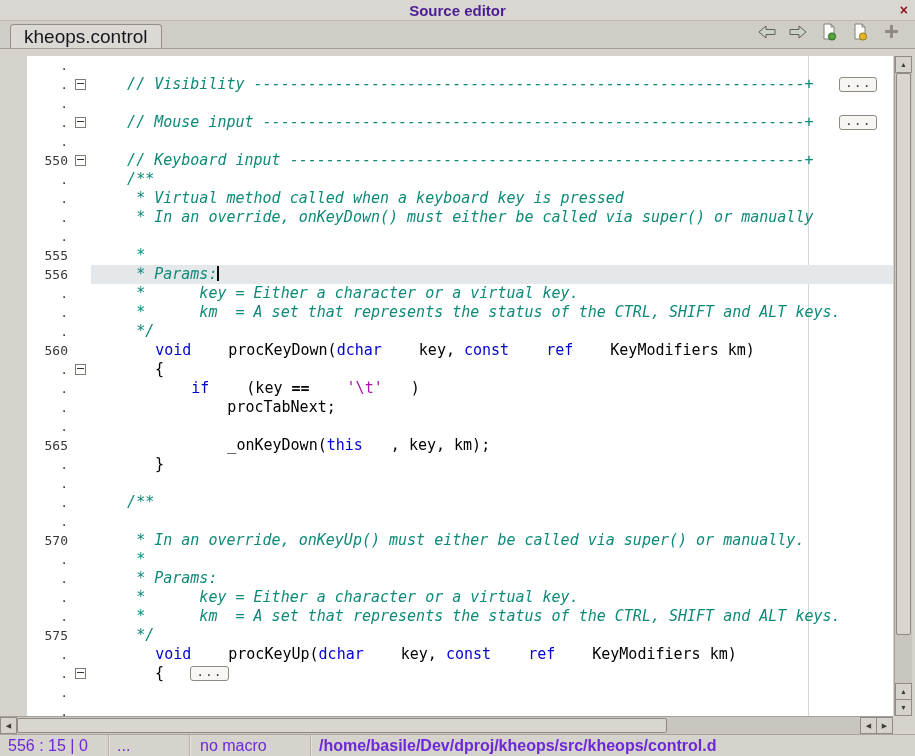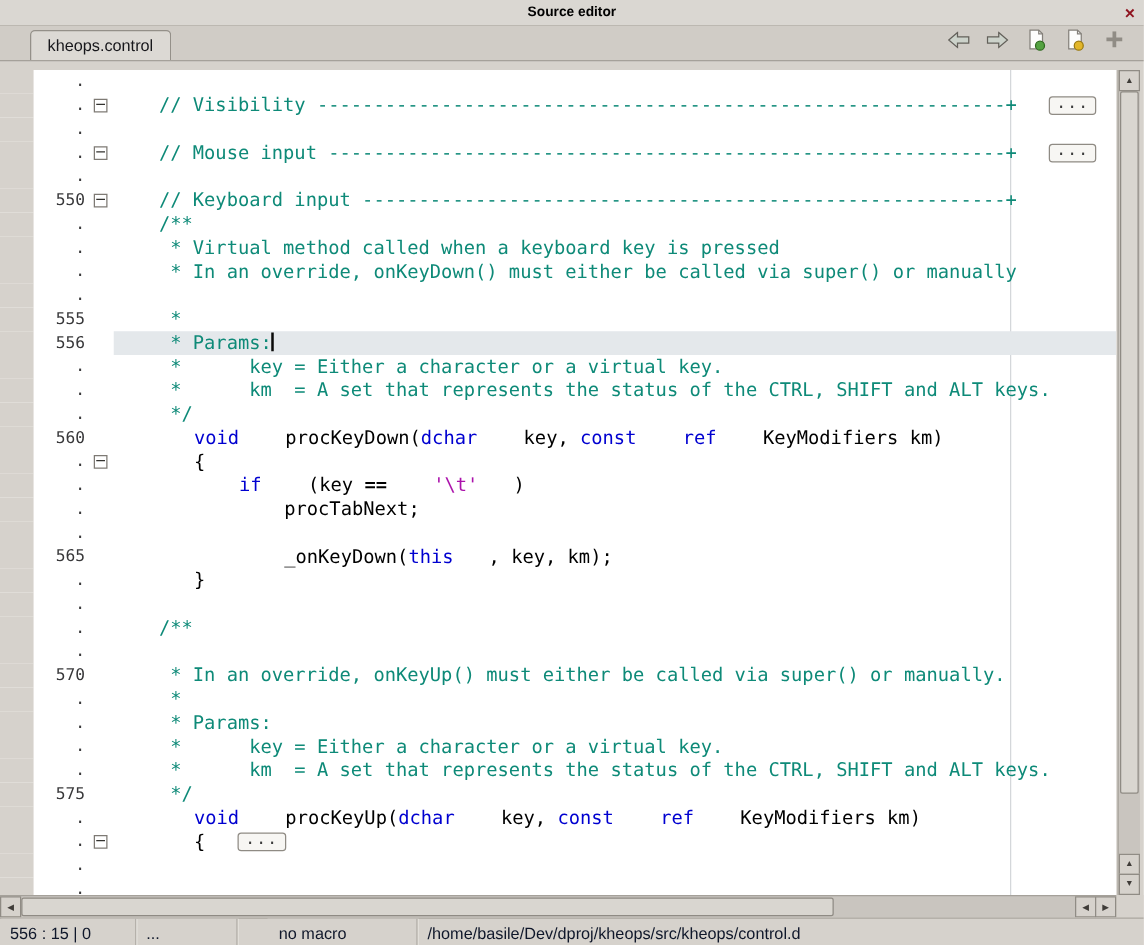--- a/index.html
+++ b/index.html
@@ -9,36 +9,36 @@
     -webkit-font-smoothing:antialiased;
   }
   .window{position:absolute;inset:0;}
 
   
   .titlebar{
     position:absolute;left:0;top:0;right:0;height:20px;
     background:#dad7d2;border-bottom:1px solid #bcb8b1;
     display:flex;align-items:center;justify-content:center;
   }
-  .titlebar .title{font-size:11px;font-weight:bold;color:#000000;}
+  .titlebar .title{font-size:15px;font-weight:bold;color:#4c1d95;}
   .titlebar .close{
     position:absolute;right:7px;top:1px;font-size:14px;font-weight:bold;
     color:#8f1420;cursor:default;line-height:18px;
   }
 
   
   .tabbar{
     position:absolute;left:0;top:21px;right:0;height:27px;
     background:#d0ccc6;border-bottom:1px solid #a5a19a;
     display:flex;align-items:flex-end;
   }
   .tab{
-    margin-left:24px;height:23px;line-height:23px;padding:0 13px;
+    margin-left:10px;height:23px;line-height:23px;padding:0 13px;
     background:#dcd9d4;border:1px solid #949089;border-bottom:none;
-    border-radius:4px 4px 0 0;font-size:13px;color:#17171b;
+    border-radius:4px 4px 0 0;font-size:19px;color:#17171b;
   }
   .tab-toolbar{
     margin-left:auto;display:flex;align-items:center;gap:11px;
     padding-right:14px;padding-bottom:5px;
   }
   .tbtn{background:transparent;border:none;padding:0;margin:0;display:flex;align-items:center;justify-content:center;width:20px;height:20px;}
 
   
   .editor{
     position:absolute;left:0;top:56px;width:893px;height:660px;
@@ -62,21 +62,21 @@
   .foldbox{
     position:absolute;left:4px;top:4px;width:9px;height:9px;
     border:1px solid #7e7a74;background:#ffffff;
   }
   .foldbox::before{
     content:"";position:absolute;left:1px;right:1px;top:3px;height:1px;background:#33322f;
   }
   .codecell{flex:1;position:relative;overflow:hidden;}
   .line.current .codecell{background:var(--current_line_bg,#e4e8eb);}
 
-  .tk-cm{color:var(--comment,#0e8a78);}
+  .tk-cm{color:var(--comment,#0e8a78);font-style:italic;}
   .tk-kw{color:var(--keyword,#0000d0);font-weight:normal;}
   .tk-st{color:var(--string,#ab12ab);}
   .tk-op{color:#000000;font-weight:bold;}
   .tk-pl{color:#000000;padding-left:28px;}
 
   .caret{display:inline-block;width:2px;height:15px;background:#0a0a0a;vertical-align:-2px;}
   .fbox{
     display:inline-block;vertical-align:middle;margin-left:26px;
     padding:0 5px;height:13px;line-height:10px;
     border:1px solid #8f8b84;border-radius:3px;background:#f7f6f3;
@@ -113,27 +113,27 @@
   .hthumb{
     position:absolute;top:1px;bottom:1px;left:17px;width:648px;
     background:#d9d6d0;border:1px solid #8f8b84;border-radius:2px;
   }
   .corner{position:absolute;left:894px;top:716px;width:21px;height:18px;background:#d6d2cc;}
 
   
   .statusbar{
     position:absolute;left:0;right:0;top:734px;height:22px;
     background:#d6d2cc;border-top:1px solid #aba79f;
-    display:flex;align-items:stretch;font-size:13px;color:#0f172a;
+    display:flex;align-items:stretch;font-size:16px;color:#6d28d9;
   }
   .sseg{display:flex;align-items:center;padding:0 8px;border-right:1px solid #b5b1aa;box-shadow:1px 0 0 #e6e3de;}
   .s1{width:92px;}
   .s2{width:64px;}
-  .s3{width:102px;padding-left:10px;margin-left:23px;}
-  .s4{flex:1;border-right:none;box-shadow:none;}
+  .s3{width:102px;padding-left:10px;}
+  .s4{flex:1;border-right:none;box-shadow:none;font-weight:bold;}
 </style>
 </head>
 <body>
 
 <div class="window">
 
   <div class="titlebar">
     <span class="title">Source editor</span>
     <span class="close">×</span>
   </div>

